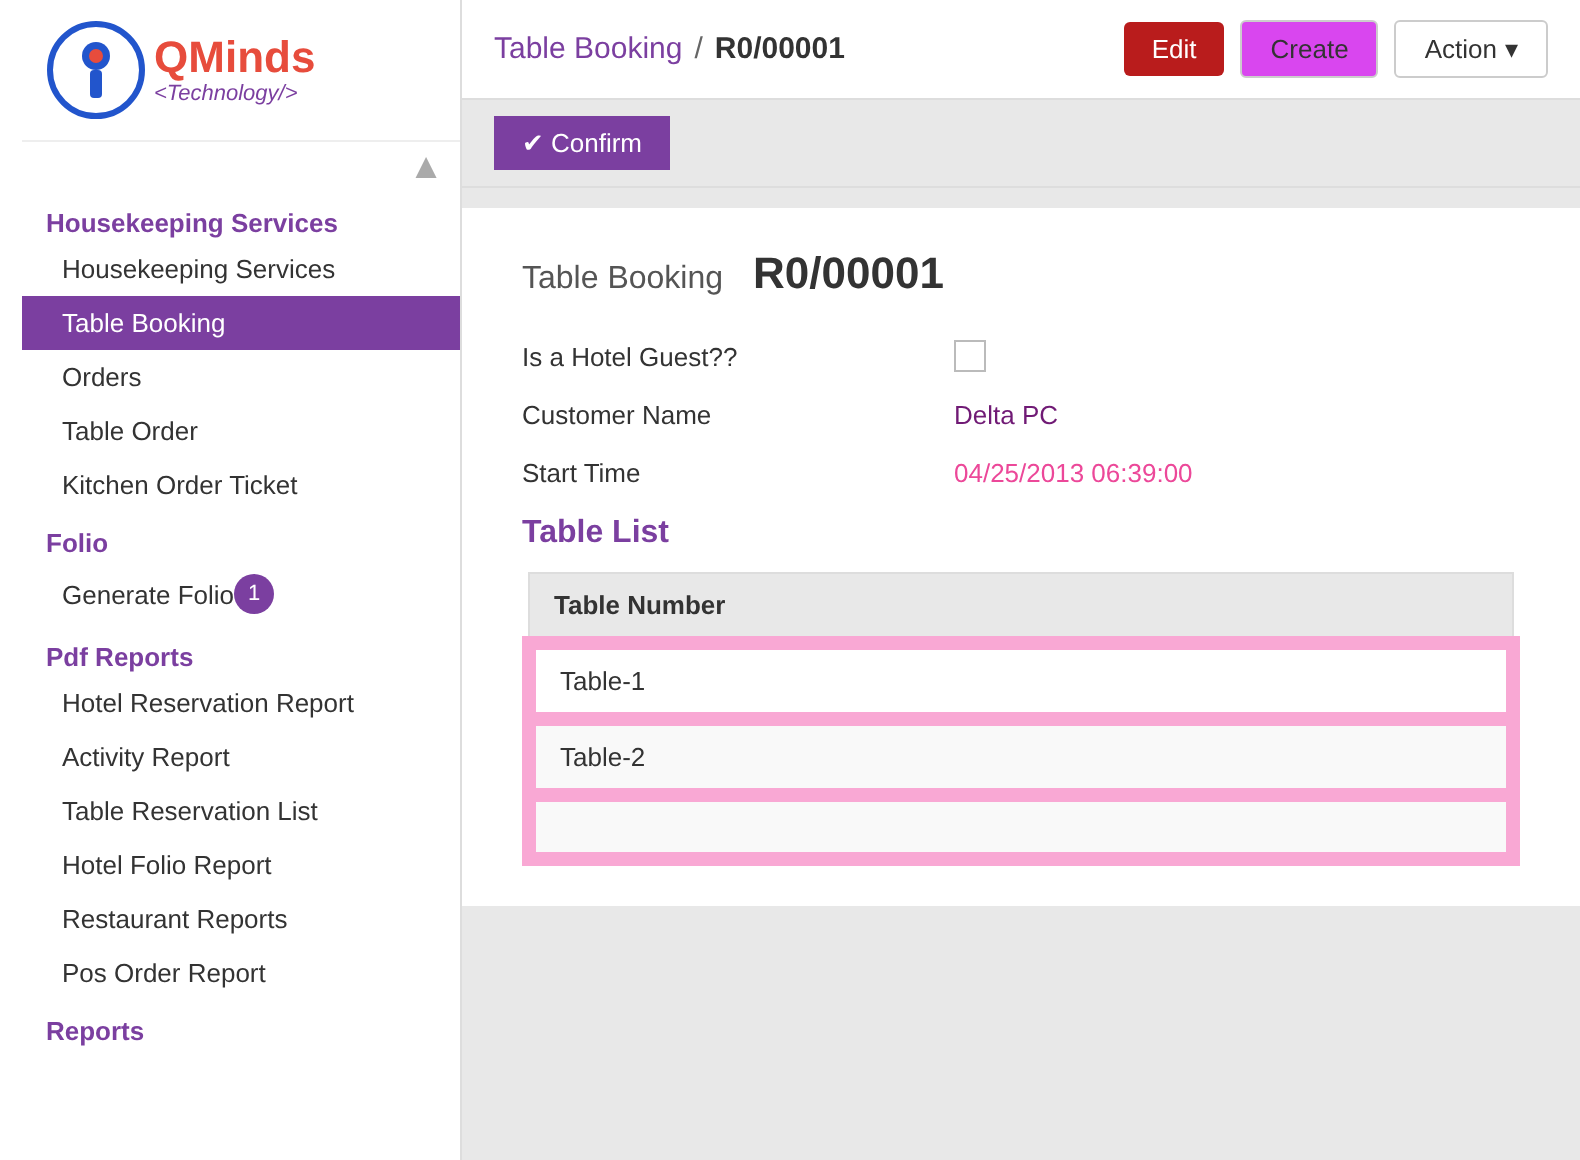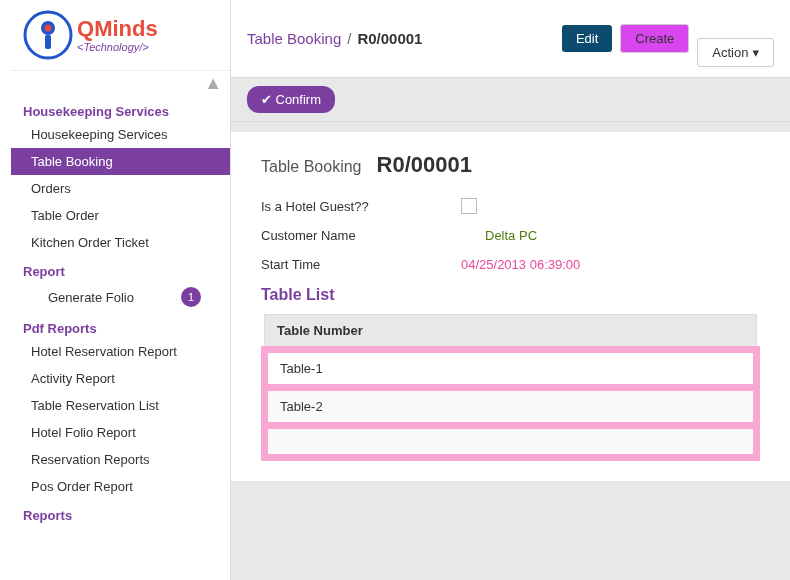--- a/index.html
+++ b/index.html
@@ -40,24 +40,23 @@
       color: #333;
       font-size: 13px;
     }
     .sidebar-item.active {
       background: #7b3fa0;
       color: #fff;
     }
     .sidebar-item-with-badge {
       display: flex;
       align-items: center;
-      justify-content: center;
+      justify-content: flex-start;
       padding: 6px 12px 6px 20px;
       cursor: pointer;
-      gap: 47px;
     }
     .badge {
       background: #7b3fa0;
       color: white;
       border-radius: 50%;
       width: 20px;
       height: 20px;
       display: flex;
       align-items: center;
       justify-content: center;
@@ -93,52 +92,51 @@
     .breadcrumb .current { font-weight: bold; color: #333; }
     .topbar-actions { display: flex; gap: 8px; align-items: center; }
     .btn {
       padding: 6px 14px;
       border-radius: 3px;
       border: none;
       cursor: pointer;
       font-size: 13px;
     }
     .btn-primary {
-      background: #0c4a6e;
+      background: #b91c1c;
       color: white;
       margin-left: 48px;
     }
     .btn-default {
       background: #d946ef;
       border: 1px solid #ccc;
       color: #333;
     }
     .btn-action {
       background: #fff;
       border: 1px solid #ccc;
       color: #333;
       display: flex;
       align-items: center;
       gap: 4px;
-      margin-top: 28px;
     }
 
     
     #actionbar {
       background: #e8e8e8;
       border-bottom: 1px solid #ddd;
       padding: 8px 16px;
       display: flex;
       gap: 8px;
     }
     .btn-confirm {
       background: #7b3fa0;
       color: white;
       padding: 6px 14px;
-      border-radius: 12px;
+      border-radius: 0;
       border: none;
       cursor: pointer;
       font-size: 13px;
       display: flex;
       align-items: center;
       gap: 5px;
     }
 
     
     #content {
@@ -165,32 +163,32 @@
     }
     .record-title .record-label {
       font-size: 16px;
       color: #555;
     }
 
     .form-row {
       display: flex;
       align-items: flex-end;
       margin-bottom: 14px;
-      gap: 20px;
+      gap: 36px;
     }
     .form-label {
       width: 180px;
       color: #333;
       font-size: 13px;
     }
     .form-value {
       color: #ec4899;
       font-size: 13px;
     }
-    .form-value.link { color: #4d7c0f; cursor: pointer; margin-left: 24px; }
+    .form-value.link { color: #701a75; cursor: pointer; }
 
     .checkbox-placeholder {
       width: 16px;
       height: 16px;
       border: 1px solid #bbb;
       background: #fff;
       display: inline-block;
     }
 
     
@@ -247,32 +245,32 @@
   <div style="text-align:right; padding: 2px 8px; color:#aaa; font-size:18px;">▲</div>
 
   <div class="sidebar-section-header">Housekeeping Services</div>
   <div class="sidebar-item">Housekeeping Services</div>
 
   <div class="sidebar-item active">Table Booking</div>
   <div class="sidebar-item">Orders</div>
   <div class="sidebar-item">Table Order</div>
   <div class="sidebar-item">Kitchen Order Ticket</div>
 
-  <div class="sidebar-section-header">Report</div>
+  <div class="sidebar-section-header">Folio</div>
   <div class="sidebar-item-with-badge">
     <span>Generate Folio</span>
     <span class="badge">1</span>
   </div>
 
   <div class="sidebar-section-header">Pdf Reports</div>
   <div class="sidebar-item">Hotel Reservation Report</div>
   <div class="sidebar-item">Activity Report</div>
   <div class="sidebar-item">Table Reservation List</div>
   <div class="sidebar-item">Hotel Folio Report</div>
-  <div class="sidebar-item">Reservation Reports</div>
+  <div class="sidebar-item">Restaurant Reports</div>
   <div class="sidebar-item">Pos Order Report</div>
 
   <div class="sidebar-section-header">Reports</div>
 </div>
 
 <div id="main">
 
   <div id="topbar">
     <div class="breadcrumb">
       <span class="link">Table Booking</span>

